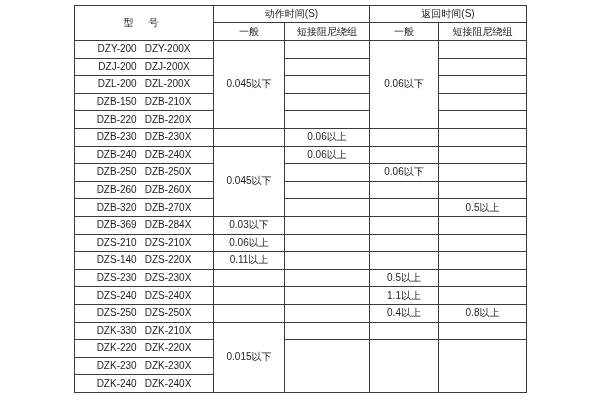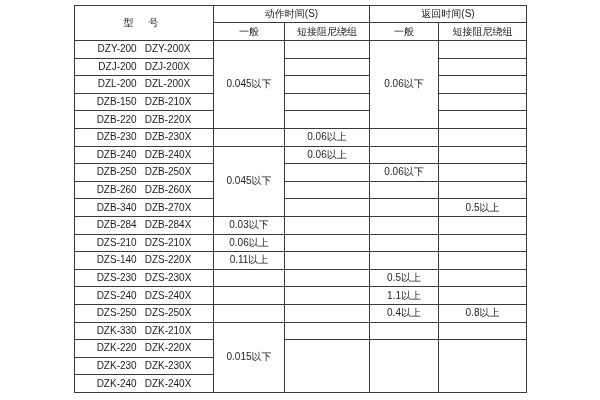--- a/index.html
+++ b/index.html
@@ -164,32 +164,32 @@
             <span>DZB-260X</span>
           </div>
         </td>
         <td></td>
         <td></td>
         <td></td>
       </tr>
       <tr>
         <td>
           <div class="models">
-            <span>DZB-340</span>
+            <span>DZB-320</span>
             <span>DZB-270X</span>
           </div>
         </td>
         <td></td>
         <td></td>
         <td>0.5以上</td>
       </tr>
       <tr>
         <td>
           <div class="models">
-            <span>DZB-284</span>
+            <span>DZB-369</span>
             <span>DZB-284X</span>
           </div>
         </td>
         <td>0.03以下</td>
         <td></td>
         <td></td>
         <td></td>
       </tr>
       <tr>
         <td>

